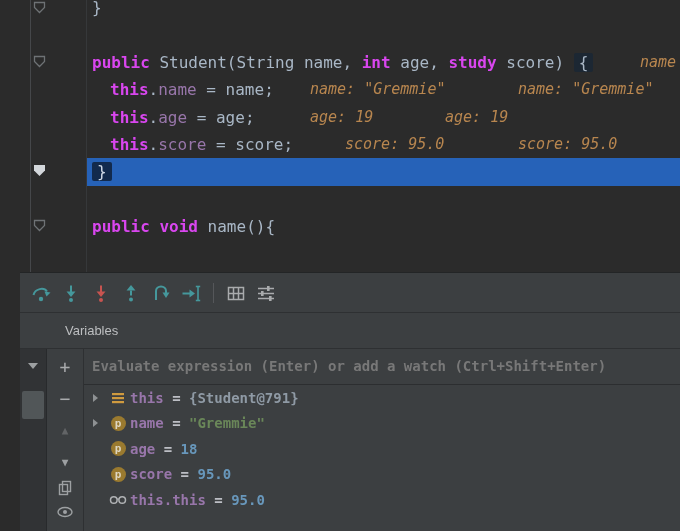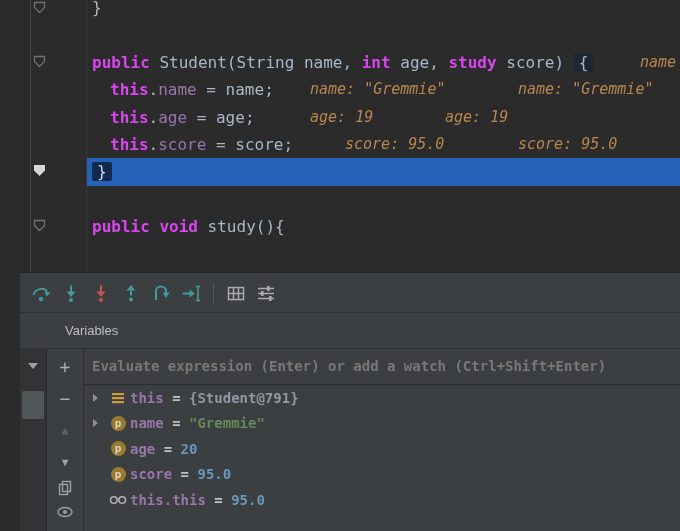--- a/index.html
+++ b/index.html
@@ -71,21 +71,21 @@
 <div class="editor">
   <div class="elines">
     <div class="eline ind0"><span>}</span></div>
     <div class="eline"></div>
     <div class="eline ind0"><span class="kw">public </span><span>Student(String name, </span><span class="kw">int</span><span> age, </span><span class="kw">study</span><span> score) </span><span class="chip-open">{</span><span class="hint" style="left:640px;">name</span></div>
     <div class="eline ind1"><span class="kw">this</span><span>.</span><span class="fld">name</span><span> = name;</span><span class="hint" style="left:310px;">name: "Gremmie"</span><span class="hint" style="left:518px;">name: "Gremmie"</span></div>
     <div class="eline ind1"><span class="kw">this</span><span>.</span><span class="fld">age</span><span> = age;</span><span class="hint" style="left:310px;">age: 19</span><span class="hint" style="left:445px;">age: 19</span></div>
     <div class="eline ind1"><span class="kw">this</span><span>.</span><span class="fld">score</span><span> = score;</span><span class="hint" style="left:345px;">score: 95.0</span><span class="hint" style="left:518px;">score: 95.0</span></div>
     <div class="eline ind0 exec"><span class="chip-exec">}</span></div>
     <div class="eline"></div>
-    <div class="eline ind0"><span class="kw">public void </span><span>study(){</span></div>
+    <div class="eline ind0"><span class="kw">public void </span><span>name(){</span></div>
   </div>
 
   <div class="gutter">
     <div class="gline"></div>
     <svg class="gmark" style="top:1px;" width="13" height="13">
         <polygon points="1.5,1.5 11.5,1.5 11.5,6.5 6.5,11.5 1.5,6.5" fill="none" stroke="#6e7275" stroke-width="1.3"></polygon>
       </svg>
     <svg class="gmark" style="top:55px;" width="13" height="13">
         <polygon points="1.5,1.5 11.5,1.5 11.5,6.5 6.5,11.5 1.5,6.5" fill="none" stroke="#6e7275" stroke-width="1.3"></polygon>
       </svg>
@@ -210,21 +210,21 @@
 
       <div class="vrow">
         <span class="chevslot"><span class="tri-right"></span></span>
         <span class="iconslot"><span class="picon">p</span></span>
         <span class="vname">name</span><span> = </span><span class="vval-str">"Gremmie"</span>
       </div>
 
       <div class="vrow">
         <span class="chevslot"></span>
         <span class="iconslot"><span class="picon">p</span></span>
-        <span class="vname">age</span><span> = </span><span class="vval-num">20</span>
+        <span class="vname">age</span><span> = </span><span class="vval-num">18</span>
       </div>
 
       <div class="vrow">
         <span class="chevslot"></span>
         <span class="iconslot"><span class="picon">p</span></span>
         <span class="vname">score</span><span> = </span><span class="vval-num">95.0</span>
       </div>
 
       <div class="vrow">
         <span class="chevslot"></span>

